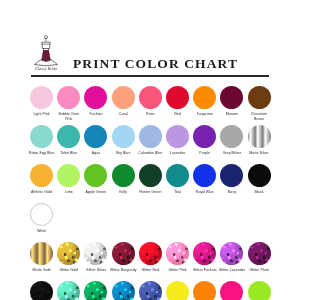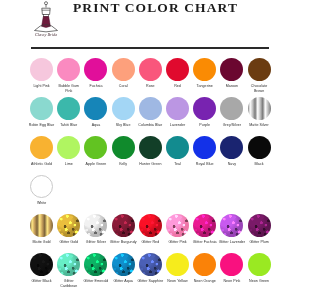--- a/index.html
+++ b/index.html
@@ -17,24 +17,25 @@
     position: relative;
     width: 300px;
     height: 300px;
     background: #ffffff;
     box-sizing: border-box;
   }
 
   
   .header {
     display: flex;
-    align-items: flex-start;
+    align-items: flex-end;
     padding: 0 0 0 28px;
     height: 44px;
     box-sizing: border-box;
+    margin-top: 28px;
   }
   .logo {
     width: 36px;
     height: 38px;
     position: relative;
     flex: 0 0 auto;
   }
   .logo svg { display: block; }
   .title {
     font-family: "Liberation Serif", serif;

